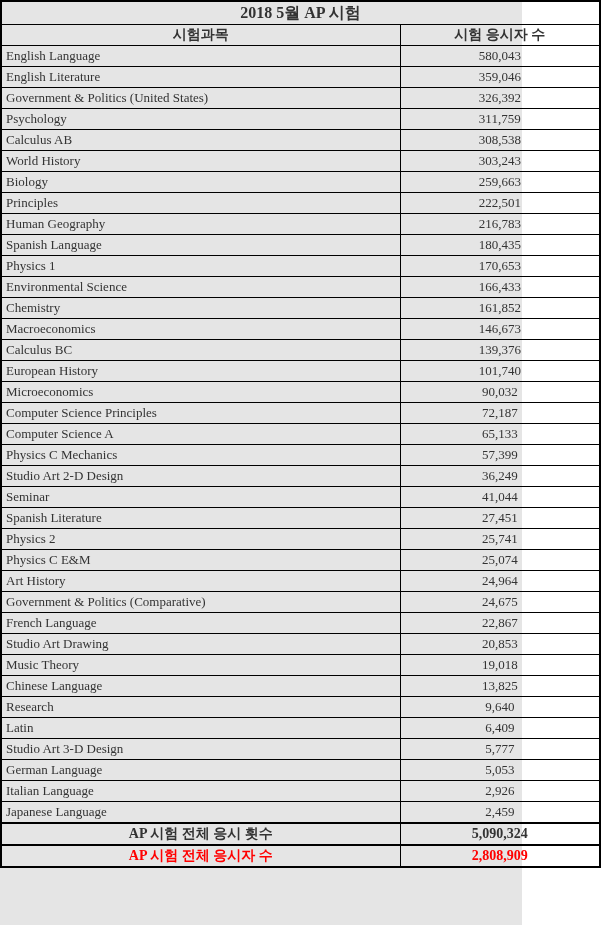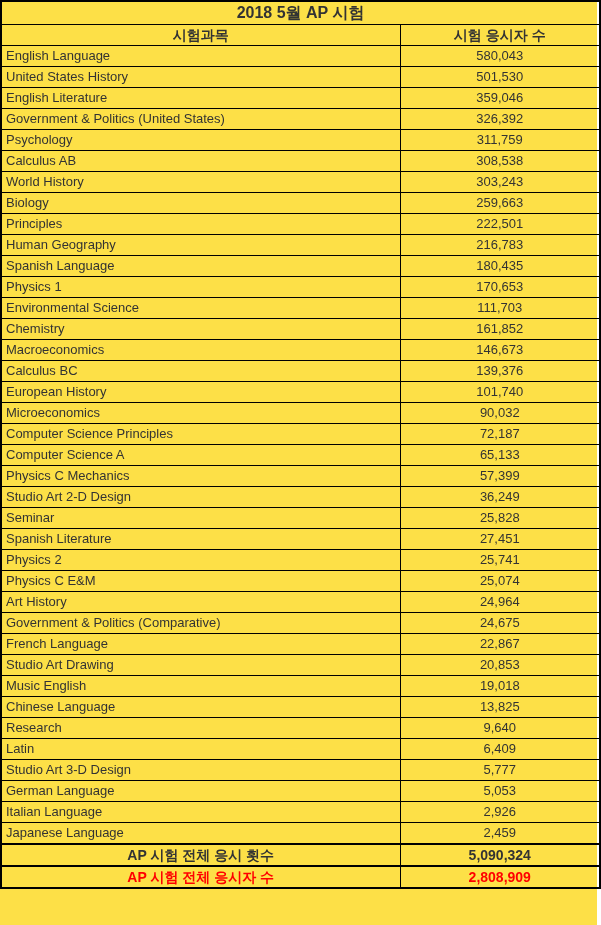--- a/index.html
+++ b/index.html
@@ -2,24 +2,25 @@
 <html style="--text-color: #333333; --border-color: #000000; --total-red: #ff0000;"><head>
 <meta charset="utf-8">
 <style>
   html, body {
     margin: 0;
     padding: 0;
     background: #ffffff;
     font-family: "Liberation Sans", "DejaVu Sans", sans-serif;
   }
   .page {
-    width: 597px;
+    width: 522px;
     height: 925px;
     box-sizing: border-box;
-    background: #fde047;
+    background: #e5e5e5;
+    font-family: Liberation Serif, serif;
   }
   table.ap-table {
     border-collapse: collapse;
     table-layout: fixed;
     width: 601px;
     border: 2px solid var(--border-color, #000000);
   }
   col.subject-col { width: 399px; }
   col.count-col   { width: 200px; }
   th, td {
@@ -84,24 +85,20 @@
         <th class="header-cell">시험 응시자 수</th>
       </tr>
     </thead>
     <tbody>
 
         <tr>
           <td class="subject-cell">English Language</td>
           <td class="count-cell">580,043</td>
         </tr>
 
-        <tr>
-          <td class="subject-cell">United States History</td>
-          <td class="count-cell">501,530</td>
-        </tr>
 
         <tr>
           <td class="subject-cell">English Literature</td>
           <td class="count-cell">359,046</td>
         </tr>
 
         <tr>
           <td class="subject-cell">Government &amp; Politics (United States)</td>
           <td class="count-cell">326,392</td>
         </tr>
@@ -141,21 +138,21 @@
           <td class="count-cell">180,435</td>
         </tr>
 
         <tr>
           <td class="subject-cell">Physics 1</td>
           <td class="count-cell">170,653</td>
         </tr>
 
         <tr>
           <td class="subject-cell">Environmental Science</td>
-          <td class="count-cell">111,703</td>
+          <td class="count-cell">166,433</td>
         </tr>
 
         <tr>
           <td class="subject-cell">Chemistry</td>
           <td class="count-cell">161,852</td>
         </tr>
 
         <tr>
           <td class="subject-cell">Macroeconomics</td>
           <td class="count-cell">146,673</td>
@@ -191,21 +188,21 @@
           <td class="count-cell">57,399</td>
         </tr>
 
         <tr>
           <td class="subject-cell">Studio Art 2-D Design</td>
           <td class="count-cell">36,249</td>
         </tr>
 
         <tr>
           <td class="subject-cell">Seminar</td>
-          <td class="count-cell">25,828</td>
+          <td class="count-cell">41,044</td>
         </tr>
 
         <tr>
           <td class="subject-cell">Spanish Literature</td>
           <td class="count-cell">27,451</td>
         </tr>
 
         <tr>
           <td class="subject-cell">Physics 2</td>
           <td class="count-cell">25,741</td>
@@ -230,21 +227,21 @@
           <td class="subject-cell">French Language</td>
           <td class="count-cell">22,867</td>
         </tr>
 
         <tr>
           <td class="subject-cell">Studio Art Drawing</td>
           <td class="count-cell">20,853</td>
         </tr>
 
         <tr>
-          <td class="subject-cell">Music English</td>
+          <td class="subject-cell">Music Theory</td>
           <td class="count-cell">19,018</td>
         </tr>
 
         <tr>
           <td class="subject-cell">Chinese Language</td>
           <td class="count-cell">13,825</td>
         </tr>
 
         <tr>
           <td class="subject-cell">Research</td>

